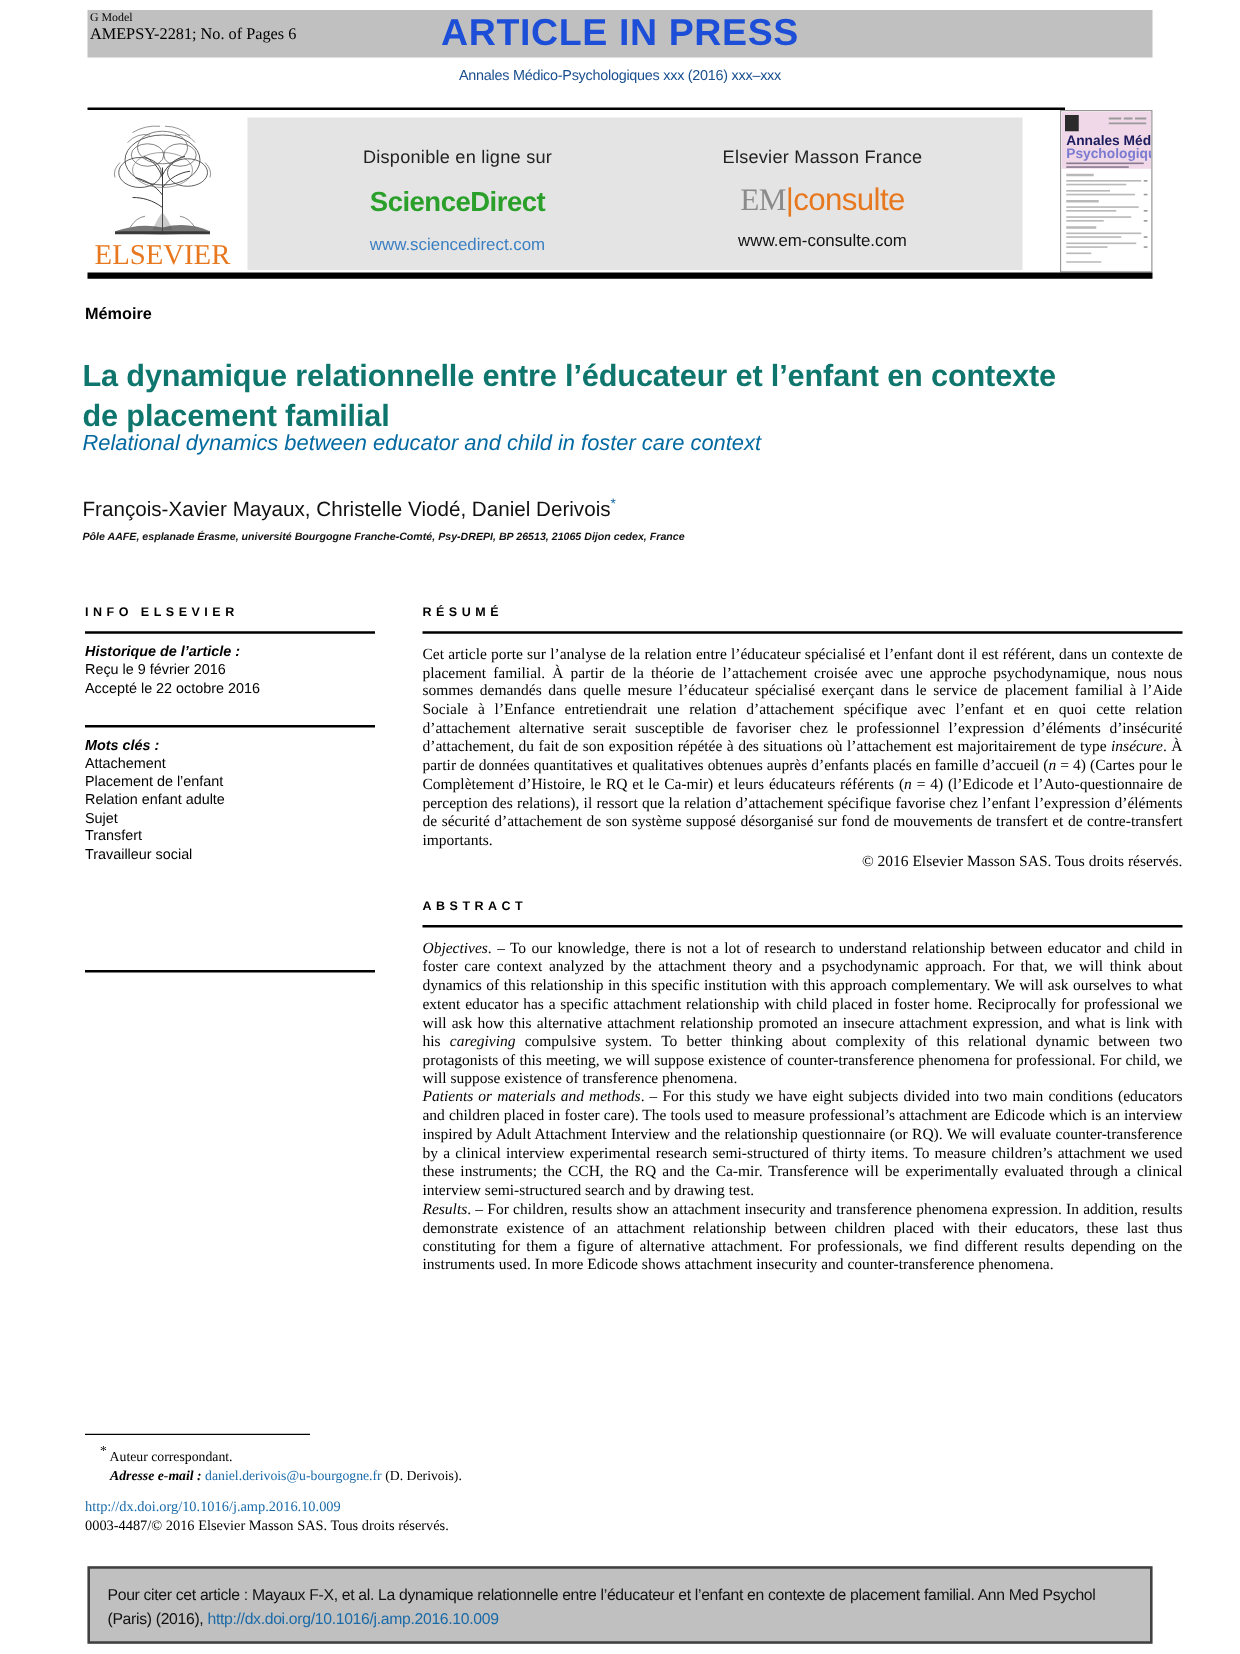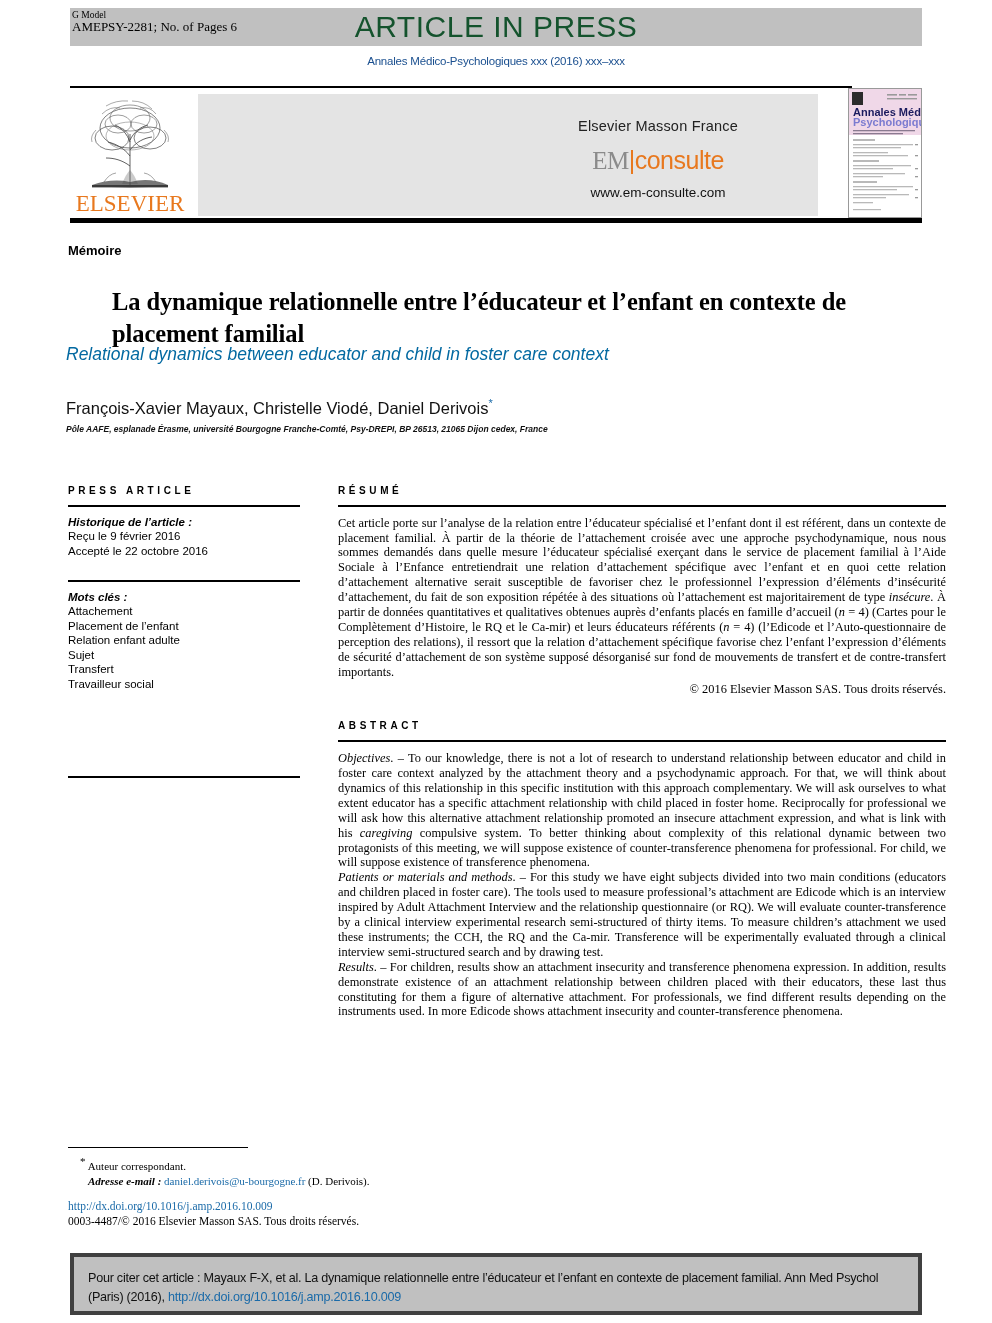--- a/index.html
+++ b/index.html
@@ -23,24 +23,24 @@
     width: 852px; height: 38px;
     background: #c0c0c0;
   }
   .masthead-title {
     position: absolute;
     left: 0; top: 0;
     width: 852px; height: 38px;
     text-align: center;
     line-height: 38px;
     font-family: "Liberation Sans", sans-serif;
-    font-weight: normal;
+    font-weight: bold;
     font-size: 30px;
     letter-spacing: 0.5px;
-    color: #14532d;
+    color: #1d4ed8;
   }
   .gmodel {
     position: absolute;
     left: 72px; top: 9px;
     font-family: "Liberation Serif", serif;
     font-size: 9.5px;
     line-height: 12px;
     color: #000;
     z-index: 3;
   }
@@ -145,26 +145,25 @@
 
   
   .memoire {
     position: absolute; left: 68px; top: 243px;
     font-family: "Liberation Sans", sans-serif;
     font-weight: bold; font-size: 13px;
   }
   .title-fr {
     position: absolute; left: 66px; top: 270px;
     width: 790px;
-    font-family: Liberation Serif, serif;
+    font-family: Liberation Sans, sans-serif;
     font-size: 24.5px;
     line-height: 32px;
-    color: #000000;
+    color: #0f766e;
     letter-spacing: -0.1px;
-    margin-left: 46px;
   }
   .title-en {
     position: absolute; left: 66px; top: 344px;
     width: 790px;
     font-family: "Liberation Sans", sans-serif;
     font-style: italic;
     font-size: 17.5px;
     color: #0369a1;
   }
   .authors {
@@ -236,21 +235,21 @@
     font-family: "Liberation Serif", serif;
     font-size: 11.5px; line-height: 15px;
   }
 
   
   .cite-box {
     position: absolute;
     left: 70px; top: 1253px;
     width: 852px; height: 62px;
     background: #c0c0c0;
-    border: 4px solid #404040;
+    border: 2px solid #404040;
     padding: 12px 14px 0 14px;
   }
   .cite-text {
     font-family: "Liberation Sans", sans-serif;
     font-size: 12.6px;
     line-height: 19px;
     color: #111;
     letter-spacing: -0.25px;
   }
 </style>
@@ -303,20 +302,25 @@
       <g stroke="#666" stroke-width="0.6" fill="none">
         <path d="M26 88 q5 -8 12 -9"></path>
           <path d="M78 88 q-5 -8 -12 -9"></path>
       </g>
     </svg>
   </span>
   <div class="elsevier-word">ELSEVIER</div>
 </div>
 
 <div class="banner-gray">
+  <div class="banner-col" style="left:22px; width:292px;">
+    <div class="lbl">Disponible en ligne sur</div>
+    <div class="sd-logo">ScienceDirect</div>
+    <div class="sd-url">www.sciencedirect.com</div>
+  </div>
   <div class="banner-col" style="left:314px; width:292px;">
     <div class="lbl">Elsevier Masson France</div>
     <div class="em-logo"><span class="em">EM</span><span class="bar">|</span><span class="consulte">consulte</span></div>
     <div class="em-url">www.em-consulte.com</div>
   </div>
 </div>
 
 <div class="cover-thumb">
   <svg width="72" height="128" viewBox="0 0 72 128" aria-hidden="true">
     <rect x="0" y="0" width="72" height="128" fill="#ffffff"></rect>
@@ -366,21 +370,21 @@
 
 <div class="rule-bottom"></div>
 
 <div class="memoire">Mémoire</div>
 <h1 class="title-fr">La dynamique relationnelle entre l’éducateur et l’enfant en contexte de placement familial</h1>
 <div class="title-en">Relational dynamics between educator and child in foster care context</div>
 <div class="authors"><span>François-Xavier Mayaux, Christelle Viodé, Daniel Derivois</span><span class="star">*</span></div>
 <div class="affil">Pôle AAFE, esplanade Érasme, université Bourgogne Franche-Comté, Psy-DREPI, BP 26513, 21065 Dijon cedex, France</div>
 
 <div class="col-left">
-  <div class="sec-head">PRESS ARTICLE</div>
+  <div class="sec-head">INFO ELSEVIER</div>
   <div class="hr-thin"></div>
   <div class="meta-block">
     <div class="it">Historique de l’article :</div>
     <div>Reçu le 9 février 2016</div>
     <div>Accepté le 22 octobre 2016</div>
   </div>
   <div style="height:22px"></div>
   <div class="hr-thin2"></div>
   <div class="meta-block">
     <div class="it">Mots clés :</div>

